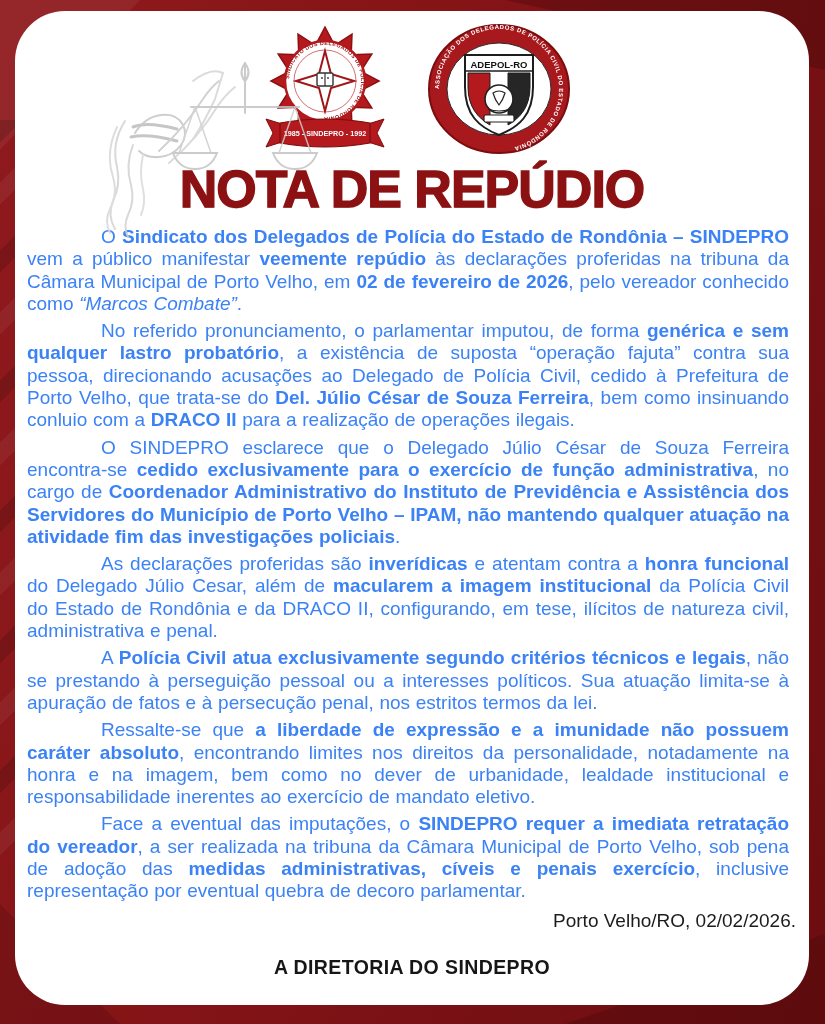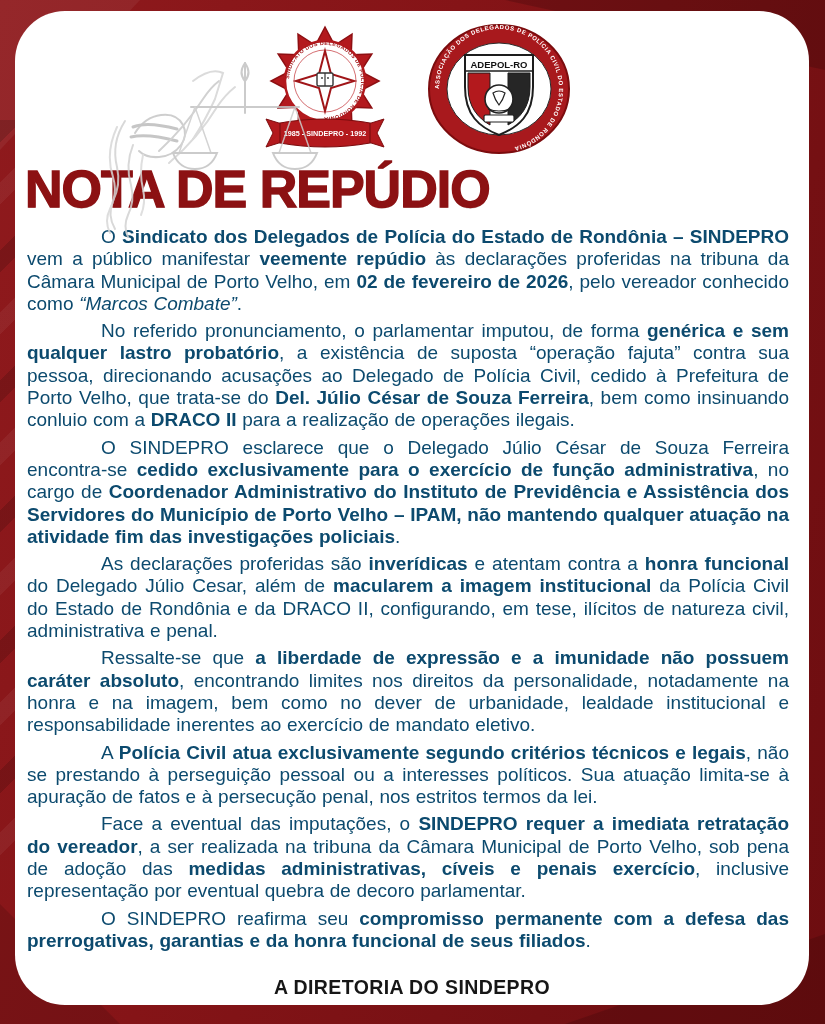--- a/index.html
+++ b/index.html
@@ -18,28 +18,28 @@
   .facet.f5{left:0;bottom:0;width:120px;height:120px;background:rgba(0,0,0,.12);
     clip-path:polygon(0 0,0 100%,100% 100%);}
 
   .card{position:absolute;left:15px;top:11px;right:16px;bottom:19px;
     background:#ffffff;border-radius:50px;z-index:2;padding:0 10px;box-sizing:border-box;}
 
   .watermark{position:absolute;left:58px;top:30px;width:250px;height:300px;opacity:.85;}
 
   .logos{display:flex;justify-content:center;align-items:flex-start;gap:24px;margin-top:12px;height:132px;}
 
-  .title{margin:6px 0 0 0;font-size:52px;line-height:56px;
+  .title{margin:6px 0 0 0;text-align:center;font-size:52px;line-height:56px;
     font-weight:900;letter-spacing:-1px;color:#8c1113;
     -webkit-text-stroke:1.4px #8c1113;
     text-shadow:0 1px 0 rgba(90,8,10,.35);}
 
   .doc{margin:9px 2px 0 2px;}
   .doc p{margin:0 8px 5px 0;text-align:justify;text-indent:74px;
-    font-size:19px;line-height:22.3px;color:#0c4a6e;word-spacing:.4px;}
+    font-size:19px;line-height:22.3px;color:#3b82f6;word-spacing:.4px;}
   .doc p span.b{font-weight:bold;}
   .doc p span.i{font-style:italic;}
 
   .dateline{margin-top:7px;padding-right:3px;text-align:right;font-size:19px;color:#1c1c1c;}
   .signature{margin-top:24px;text-align:center;font-size:19.5px;font-weight:bold;
     letter-spacing:.4px;color:#161616;}
 
   svg text{font-family:"Liberation Sans",sans-serif;}
 </style>
 </head>
@@ -128,20 +128,20 @@
     </svg>
   </div>
 
   <h1 class="title">NOTA DE REPÚDIO</h1>
 
   <div class="doc">
     <p><span>O </span><span class="b">Sindicato dos Delegados de Polícia do Estado de Rondônia – SINDEPRO</span><span> vem a público manifestar </span><span class="b">veemente repúdio</span><span> às declarações proferidas na tribuna da Câmara Municipal de Porto Velho, em </span><span class="b">02 de fevereiro de 2026</span><span>, pelo vereador conhecido como </span><span class="i">“Marcos Combate”</span><span>.</span></p>
     <p><span>No referido pronunciamento, o parlamentar imputou, de forma </span><span class="b">genérica e sem qualquer lastro probatório</span><span>, a existência de suposta “operação fajuta” contra sua pessoa, direcionando acusações ao Delegado de Polícia Civil, cedido à Prefeitura de Porto Velho, que trata-se do </span><span class="b">Del. Júlio César de Souza Ferreira</span><span>, bem como insinuando conluio com a </span><span class="b">DRACO II</span><span> para a realização de operações ilegais.</span></p>
     <p><span>O SINDEPRO esclarece que o Delegado Júlio César de Souza Ferreira encontra-se </span><span class="b">cedido exclusivamente para o exercício de função administrativa</span><span>, no cargo de </span><span class="b">Coordenador Administrativo do Instituto de Previdência e Assistência dos Servidores do Município de Porto Velho – IPAM, não mantendo qualquer atuação na atividade fim das investigações policiais</span><span>.</span></p>
     <p><span>As declarações proferidas são </span><span class="b">inverídicas</span><span> e atentam contra a </span><span class="b">honra funcional</span><span> do Delegado Júlio Cesar, além de </span><span class="b">macularem a imagem institucional</span><span> da Polícia Civil do Estado de Rondônia e da DRACO II, configurando, em tese, ilícitos de natureza civil, administrativa e penal.</span></p>
+    <p><span>A </span><span class="b">Polícia Civil atua exclusivamente segundo critérios técnicos e legais</span><span>, não se prestando à perseguição pessoal ou a interesses políticos. Sua atuação limita-se à apuração de fatos e à persecução penal, nos estritos termos da lei.</span></p>
     <p><span>Ressalte-se que </span><span class="b">a liberdade de expressão e a imunidade não possuem caráter absoluto</span><span>, encontrando limites nos direitos da personalidade, notadamente na honra e na imagem, bem como no dever de urbanidade, lealdade institucional e responsabilidade inerentes ao exercício de mandato eletivo.</span></p>
-    <p><span>A </span><span class="b">Polícia Civil atua exclusivamente segundo critérios técnicos e legais</span><span>, não se prestando à perseguição pessoal ou a interesses políticos. Sua atuação limita-se à apuração de fatos e à persecução penal, nos estritos termos da lei.</span></p>
     <p><span>Face a eventual das imputações, o </span><span class="b">SINDEPRO requer a imediata retratação do vereador</span><span>, a ser realizada na tribuna da Câmara Municipal de Porto Velho, sob pena de adoção das </span><span class="b">medidas administrativas, cíveis e penais exercício</span><span>, inclusive representação por eventual quebra de decoro parlamentar.</span></p>
-    <p><span>O SINDEPRO reafirma seu </span><span class="b">compromisso permanente com a defesa das prerrogativas, garantias e da honra funcional de seus filiados</span><span>.</span></p>
   </div>
 
+  <div class="dateline">Porto Velho/RO, 02/02/2026.</div>
   <div class="signature">A DIRETORIA DO SINDEPRO</div>
 </div>
 
 </body></html>

